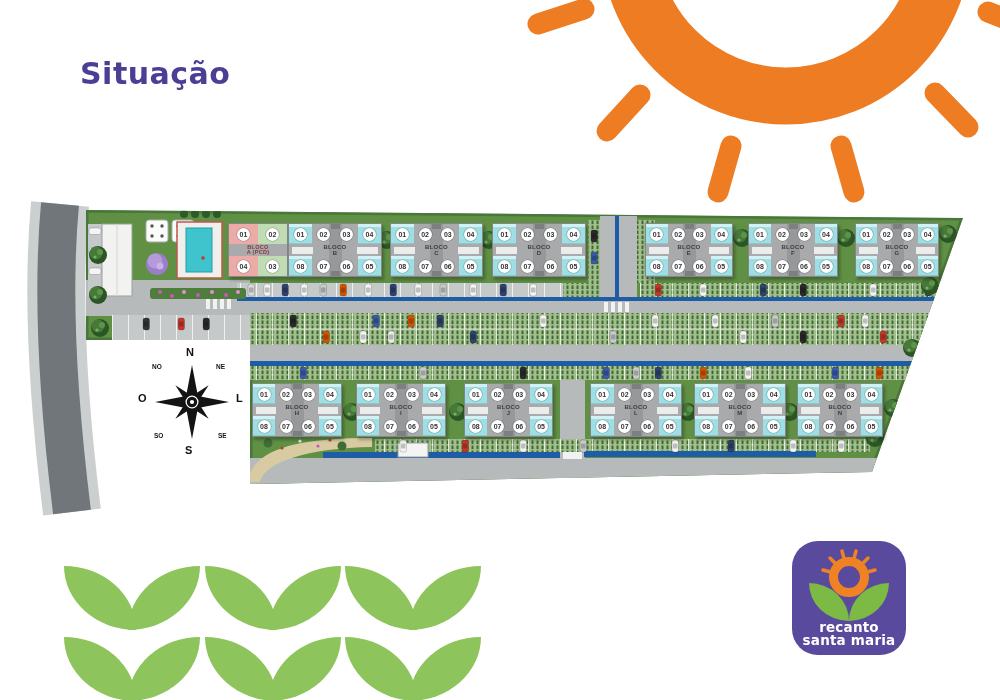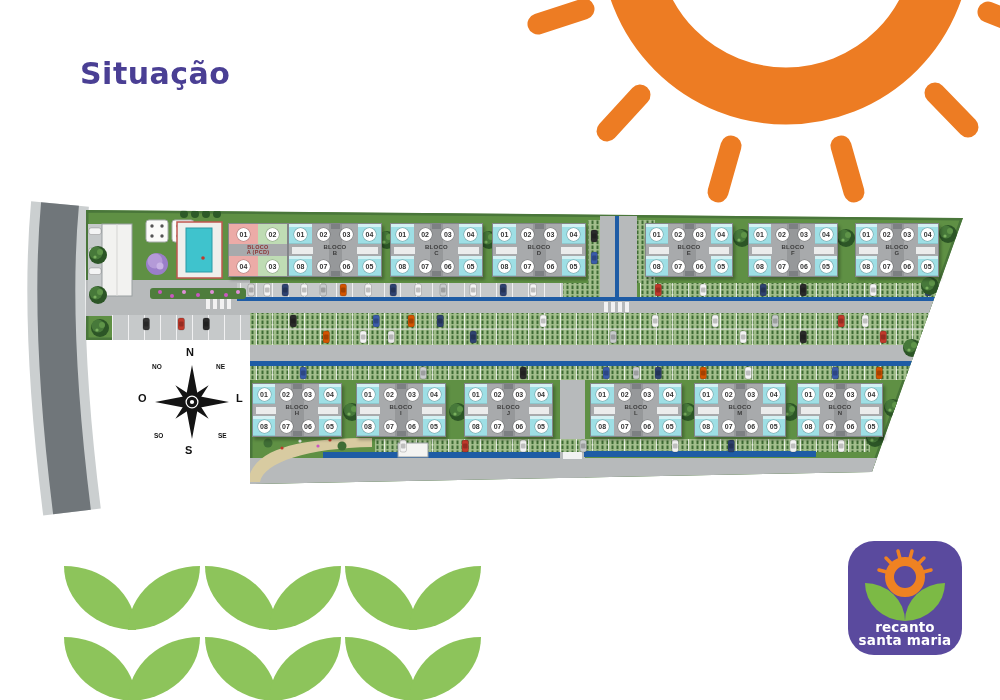--- a/index.html
+++ b/index.html
@@ -41,21 +41,21 @@
   
   .compass{position:absolute;left:140px;top:150px;width:104px;height:110px}
   .cdir{position:absolute;font:700 11px "Liberation Sans",sans-serif;color:#111}
   .cdir.small{font-size:6.5px}
   
   .leafpair{position:absolute;width:136px;height:64px}
   .leafpair i{position:absolute;top:0;width:72px;height:64px;background:#8dc45b}
   .leafpair .lf{left:0;border-radius:0 100% 0 100%}
   .leafpair .rt{right:0;border-radius:100% 0 100% 0}
   
-  .logo{position:absolute;left:848px;top:541px;width:114px;height:114px;
+  .logo{position:absolute;left:792px;top:541px;width:114px;height:114px;
     background:#5a4a9e;border-radius:26px;overflow:hidden}
   .logo .leaf{position:absolute;width:40px;height:38px;background:#7cba45}
   .logo .leaf.l{left:17px;top:42px;border-radius:0 100% 0 100%}
   .logo .leaf.r{left:57px;top:42px;border-radius:100% 0 100% 0}
   .logo .ltxt{position:absolute;left:0;right:0;top:80px;text-align:center;color:#fff;
     font:700 13.5px/13px "DejaVu Sans",sans-serif;letter-spacing:.2px}
 </style>
 </head>
 <body>
 

